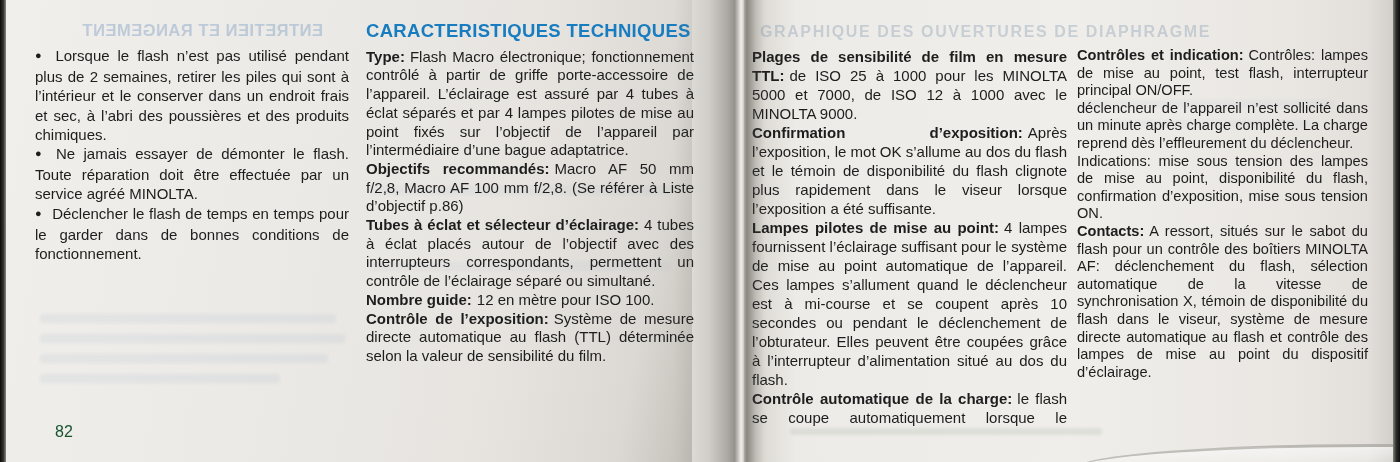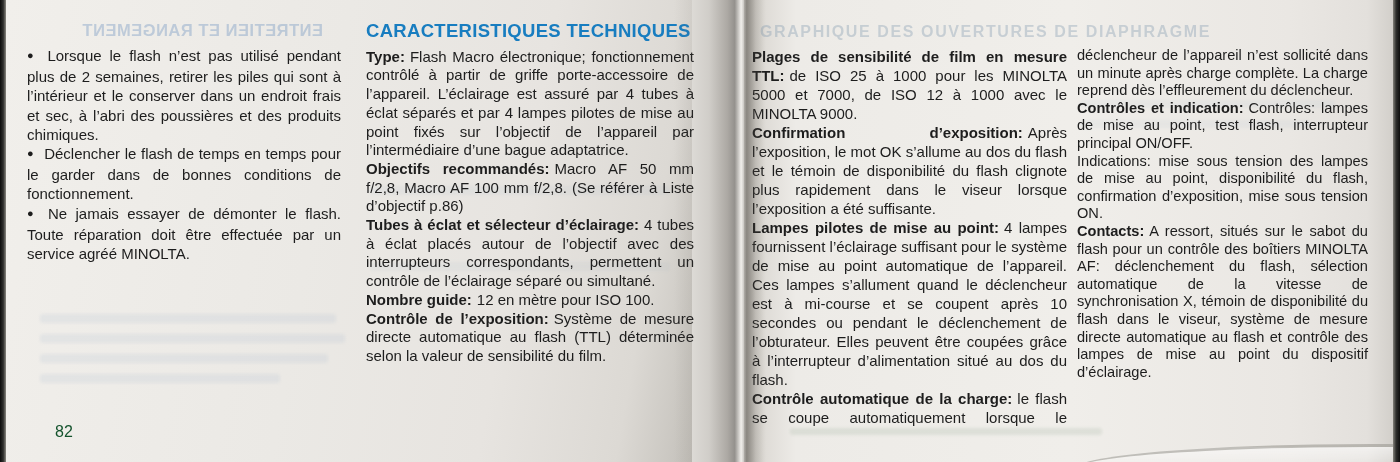--- a/index.html
+++ b/index.html
@@ -30,21 +30,21 @@
       rgba(110,104,96,0.20) 38%,
       rgba(82,76,69,0.40) 58%,
       rgba(48,44,40,0.46) 66%,
       rgba(248,246,243,0.55) 73%,
       rgba(62,57,51,0.42) 79%,
       rgba(105,99,91,0.16) 89%,
       rgba(0,0,0,0) 100%);
   }
   
   .col{position:absolute;text-align:justify;color:#1d1d1d;}
-  #col1{left:27px;top:46px;width:314px;font-size:15px;line-height:19.2px;}
+  #col1{left:35px;top:46px;width:314px;font-size:15px;line-height:19.2px;}
   #col2{left:366px;top:22px;width:328px;font-size:15px;line-height:18.7px;}
   #col3{left:752px;top:47px;width:315px;font-size:15px;line-height:19px;}
   #col4{left:1077px;top:47px;width:291px;font-size:14.6px;line-height:17.6px;}
   .col p{margin:0;}
   .title{
     margin:0 0 7px 0;font-size:18.5px;font-weight:bold;letter-spacing:0.3px;
     color:#187dc0;text-align:left;white-space:nowrap;
   }
   .spec b{margin-right:5px;}
   .spec b:empty{display:none;margin:0;}
@@ -94,43 +94,43 @@
   <div class="ghost-line gl-blue" style="left:40px;top:354px;width:288px;height:9px;"></div>
   <div class="ghost-line gl-blue" style="left:40px;top:374px;width:240px;height:9px;"></div>
   <div class="ghost-line gl-faint" style="left:370px;top:186px;width:300px;height:9px;"></div>
   <div class="ghost-line gl-faint" style="left:370px;top:262px;width:300px;height:9px;"></div>
   <div class="ghost-line gl-faint" style="left:1080px;top:100px;width:255px;height:8px;"></div>
   <div class="ghost-line gl-faint" style="left:1080px;top:120px;width:230px;height:8px;"></div>
   <div class="ghost-line gl-green" style="left:790px;top:428px;width:312px;height:7px;"></div>
 
   <div class="col" id="col1">
     <p><span class="dot">●</span><span>Lorsque le flash n’est pas utilisé pendant plus de 2 semaines, retirer les piles qui sont à l’intérieur et le conserver dans un endroit frais et sec, à l’abri des poussières et des produits chimiques.</span></p>
+    <p><span class="dot">●</span><span>Ne jamais essayer de démonter le flash. Toute réparation doit être effectuée par un service agréé MINOLTA.</span></p>
     <p><span class="dot">●</span><span>Déclencher le flash de temps en temps pour le garder dans de bonnes conditions de fonctionnement.</span></p>
-    <p><span class="dot">●</span><span>Ne jamais essayer de démonter le flash. Toute réparation doit être effectuée par un service agréé MINOLTA.</span></p>
   </div>
 
   <div class="col" id="col2">
     <h1 class="title">CARACTERISTIQUES TECHNIQUES</h1>
     <p class="spec"><b>Type:</b><span>Flash Macro électronique; fonctionnement contrôlé à partir de griffe porte-accessoire de l’appareil. L’éclairage est assuré par 4 tubes à éclat séparés et par 4 lampes pilotes de mise au point fixés sur l’objectif de l’appareil par l’intermédiaire d’une bague adaptatrice.</span></p>
     <p class="spec"><b>Objectifs recommandés:</b><span>Macro AF 50 mm f/2,8, Macro AF 100 mm f/2,8. (Se référer à Liste d’objectif p.86)</span></p>
     <p class="spec"><b>Tubes à éclat et sélecteur d’éclairage:</b><span>4 tubes à éclat placés autour de l’objectif avec des interrupteurs correspondants, permettent un contrôle de l’éclairage séparé ou simultané.</span></p>
     <p class="spec"><b>Nombre guide:</b><span>12 en mètre pour ISO 100.</span></p>
     <p class="spec"><b>Contrôle de l’exposition:</b><span>Système de mesure directe automatique au flash (TTL) déterminée selon la valeur de sensibilité du film.</span></p>
   </div>
 
   <div class="col" id="col3">
     <p class="spec"><b>Plages de sensibilité de film en mesure TTL:</b><span>de ISO 25 à 1000 pour les MINOLTA 5000 et 7000, de ISO 12 à 1000 avec le MINOLTA 9000.</span></p>
     <p class="spec"><b>Confirmation d’exposition:</b><span>Après l’exposition, le mot OK s’allume au dos du flash et le témoin de disponibilité du flash clignote plus rapidement dans le viseur lorsque l’exposition a été suffisante.</span></p>
     <p class="spec"><b>Lampes pilotes de mise au point:</b><span>4 lampes fournissent l’éclairage suffisant pour le système de mise au point automatique de l’appareil. Ces lampes s’allument quand le déclencheur est à mi-course et se coupent après 10 secondes ou pendant le déclenchement de l’obturateur. Elles peuvent être coupées grâce à l’interrupteur d’alimentation situé au dos du flash.</span></p>
     <p class="spec cont"><b>Contrôle automatique de la charge:</b><span>le flash se coupe automatiquement lorsque le</span></p>
   </div>
 
   <div class="col" id="col4">
+    <p class="spec"><b>Contrôles et indication:</b><span>Contrôles: lampes de mise au point, test flash, interrupteur principal ON/OFF.</span></p>
     <p class="spec"><span>déclencheur de l’appareil n’est sollicité dans un minute après charge complète. La charge reprend dès l’effleurement du déclencheur.</span></p>
-    <p class="spec"><b>Contrôles et indication:</b><span>Contrôles: lampes de mise au point, test flash, interrupteur principal ON/OFF.</span></p>
     <p class="spec"><span>Indications: mise sous tension des lampes de mise au point, disponibilité du flash, confirmation d’exposition, mise sous tension ON.</span></p>
     <p class="spec"><b>Contacts:</b><span>A ressort, situés sur le sabot du flash pour un contrôle des boîtiers MINOLTA AF: déclenchement du flash, sélection automatique de la vitesse de synchronisation X, témoin de disponibilité du flash dans le viseur, système de mesure directe automatique au flash et contrôle des lampes de mise au point du dispositif d’éclairage.</span></p>
   </div>
 
   <div class="pagenum" id="pn82">82</div>
   <div class="pagenum" id="pn83">83</div>
 
   <div class="gutter"></div>
   <div id="page-curl"></div>
 

